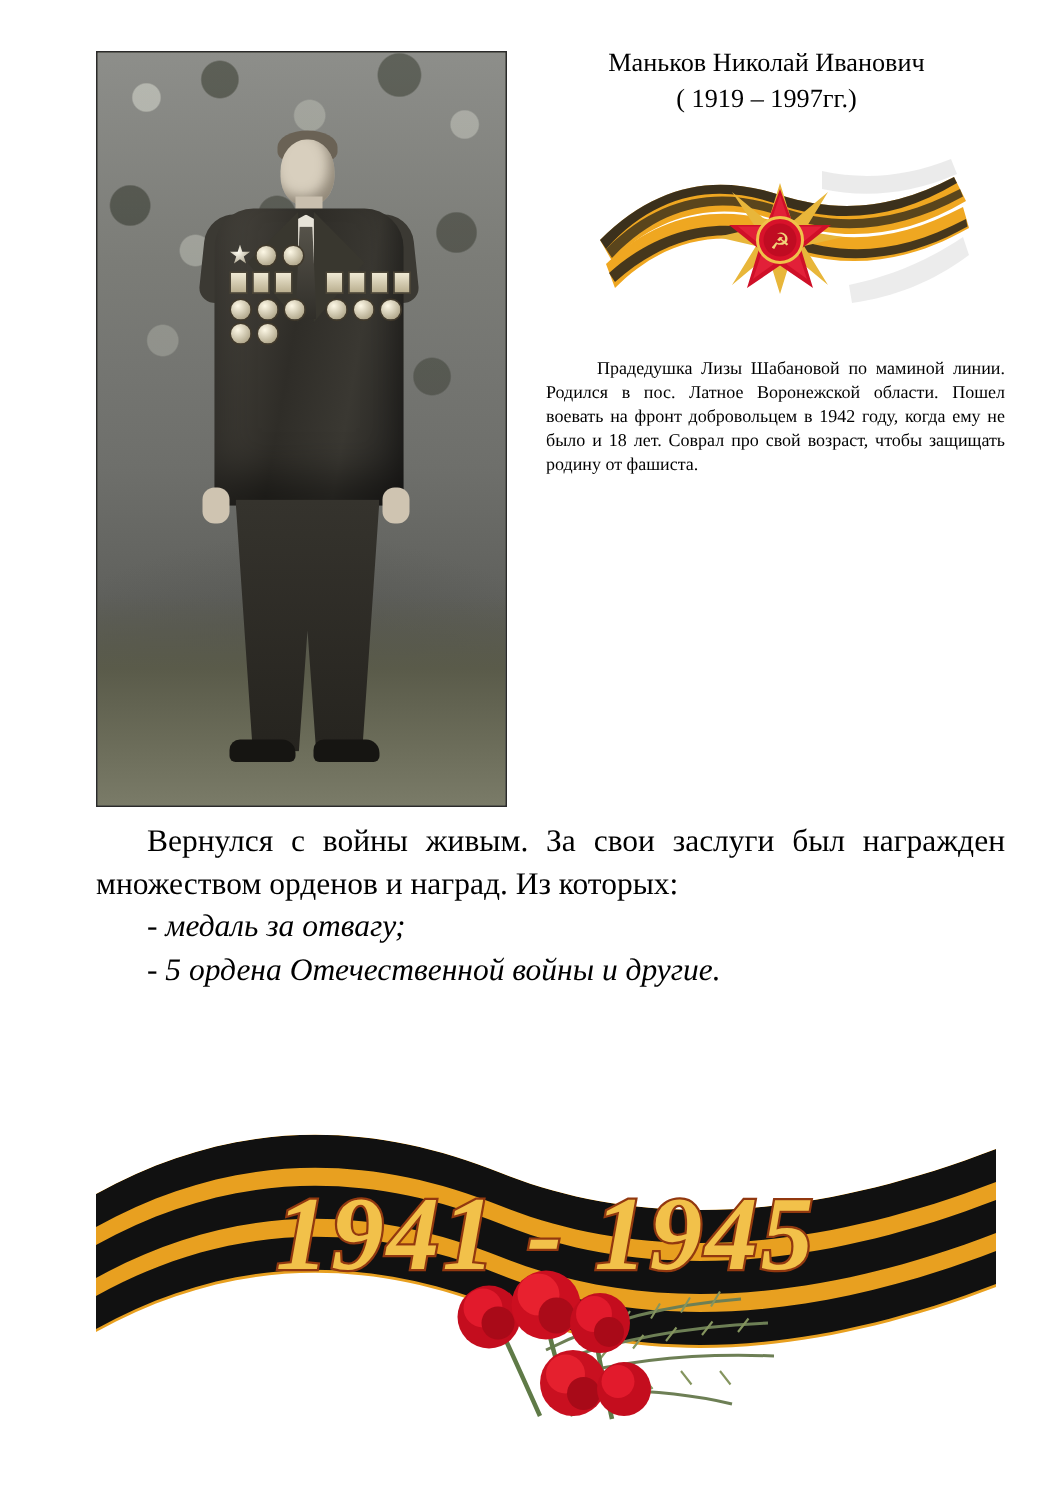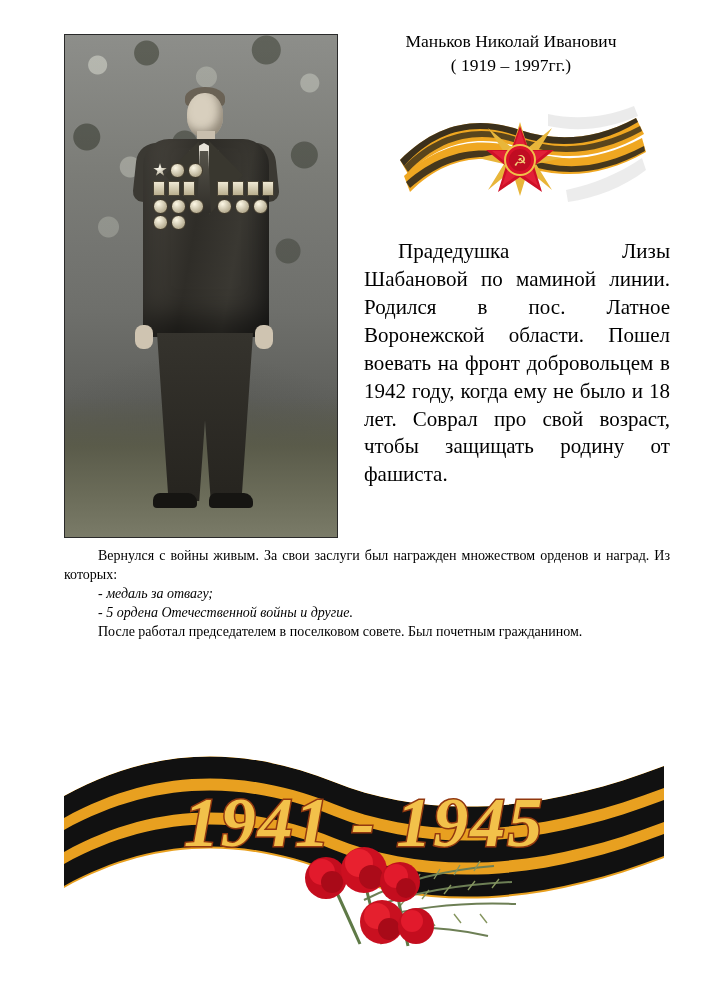--- a/index.html
+++ b/index.html
@@ -205,34 +205,34 @@
     width: 250px;
     height: 110px;
   }
 
   
   .col-text {
     position: absolute;
     left: 364px;
     top: 238px;
     width: 306px;
-    font-size: 21px;
+    font-size: 12px;
     line-height: 1.33;
     text-align: justify;
     text-justify: inter-word;
   }
   .col-text p { margin: 0; text-indent: 34px; }
 
   
   .full-text {
     position: absolute;
     left: 64px;
     top: 546px;
     width: 606px;
-    font-size: 14px;
+    font-size: 21px;
     line-height: 1.36;
     text-align: justify;
     text-justify: inter-word;
   }
   .full-text p { margin: 0; text-indent: 34px; }
   .full-text p.dash { text-indent: 34px; text-align: left; font-style: italic; }
 
   
   .banner {
     position: absolute;
@@ -344,21 +344,20 @@
   </div>
 
   <div class="col-text">
     <p>Прадедушка Лизы Шабановой по маминой линии. Родился в пос. Латное Воронежской области. Пошел воевать на фронт добровольцем в 1942 году, когда ему не было и 18 лет. Соврал про свой возраст, чтобы защищать родину от фашиста.</p>
   </div>
 
   <div class="full-text">
     <p>Вернулся с войны живым.   За свои заслуги был награжден множеством орденов и наград.  Из которых:</p>
     <p class="dash">- медаль за отвагу;</p>
     <p class="dash">- 5 ордена Отечественной войны и другие.</p>
-    <p>После работал председателем в поселковом совете. Был почетным гражданином.</p>
   </div>
 
   <div class="banner">
     <svg width="600" height="232" viewBox="0 0 600 232" xmlns="http://www.w3.org/2000/svg">
 
       <defs>
         <clipPath id="bandclip">
           <path d="M0,66 C90,16 180,16 270,52 C360,88 470,86 600,36 L600,128 C470,178 360,180 270,144 C180,108 90,108 0,158 Z"></path>
         </clipPath>
       </defs>

